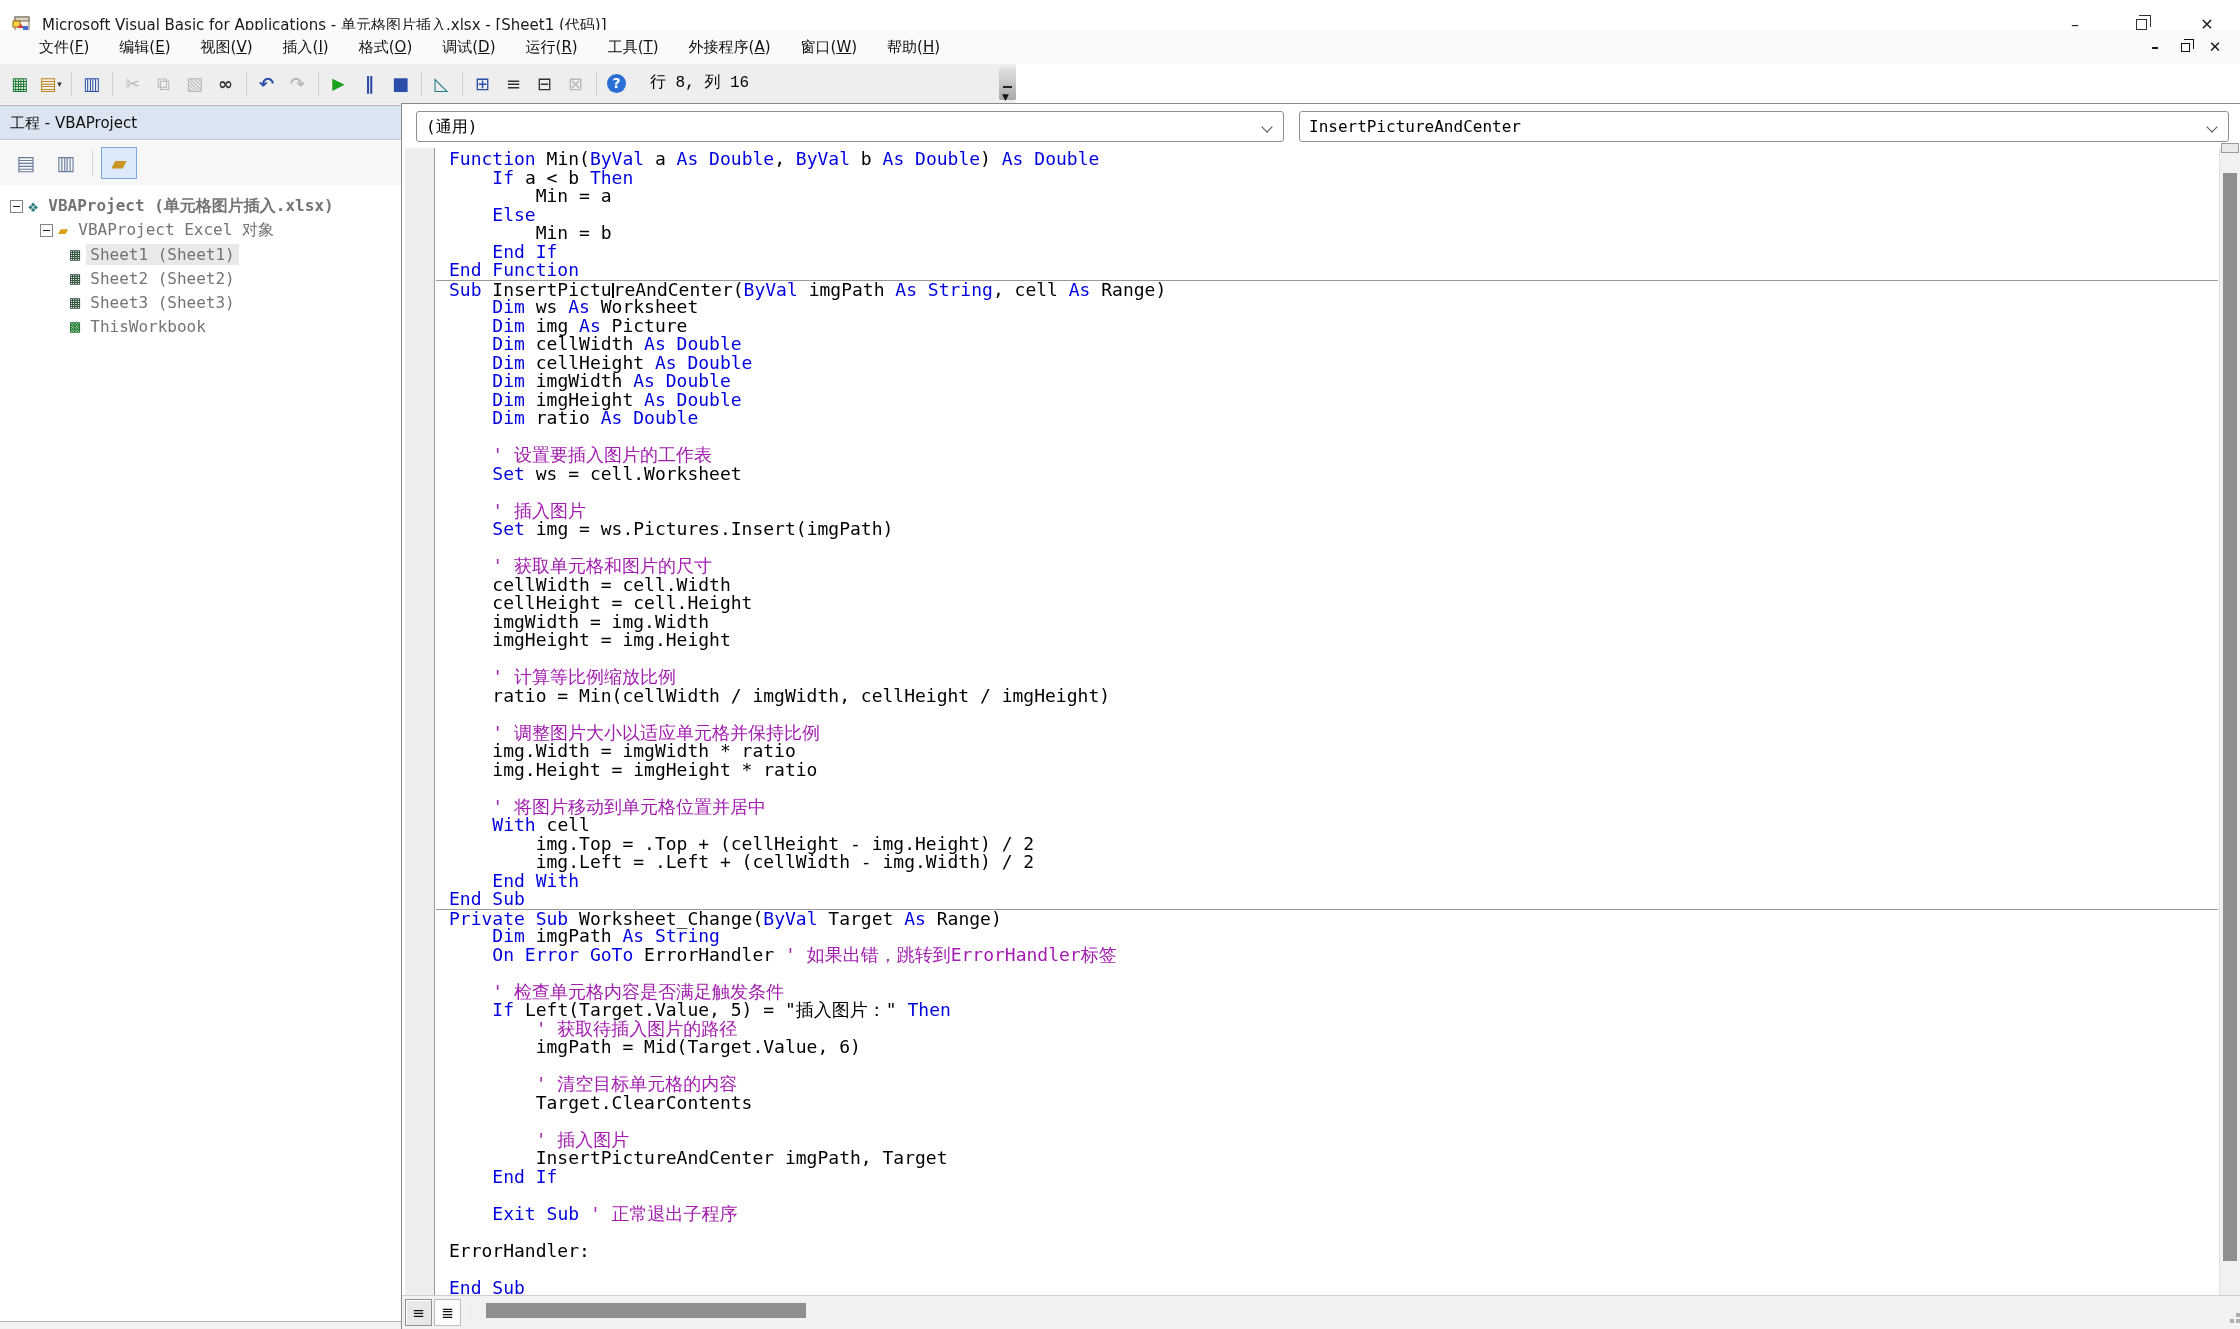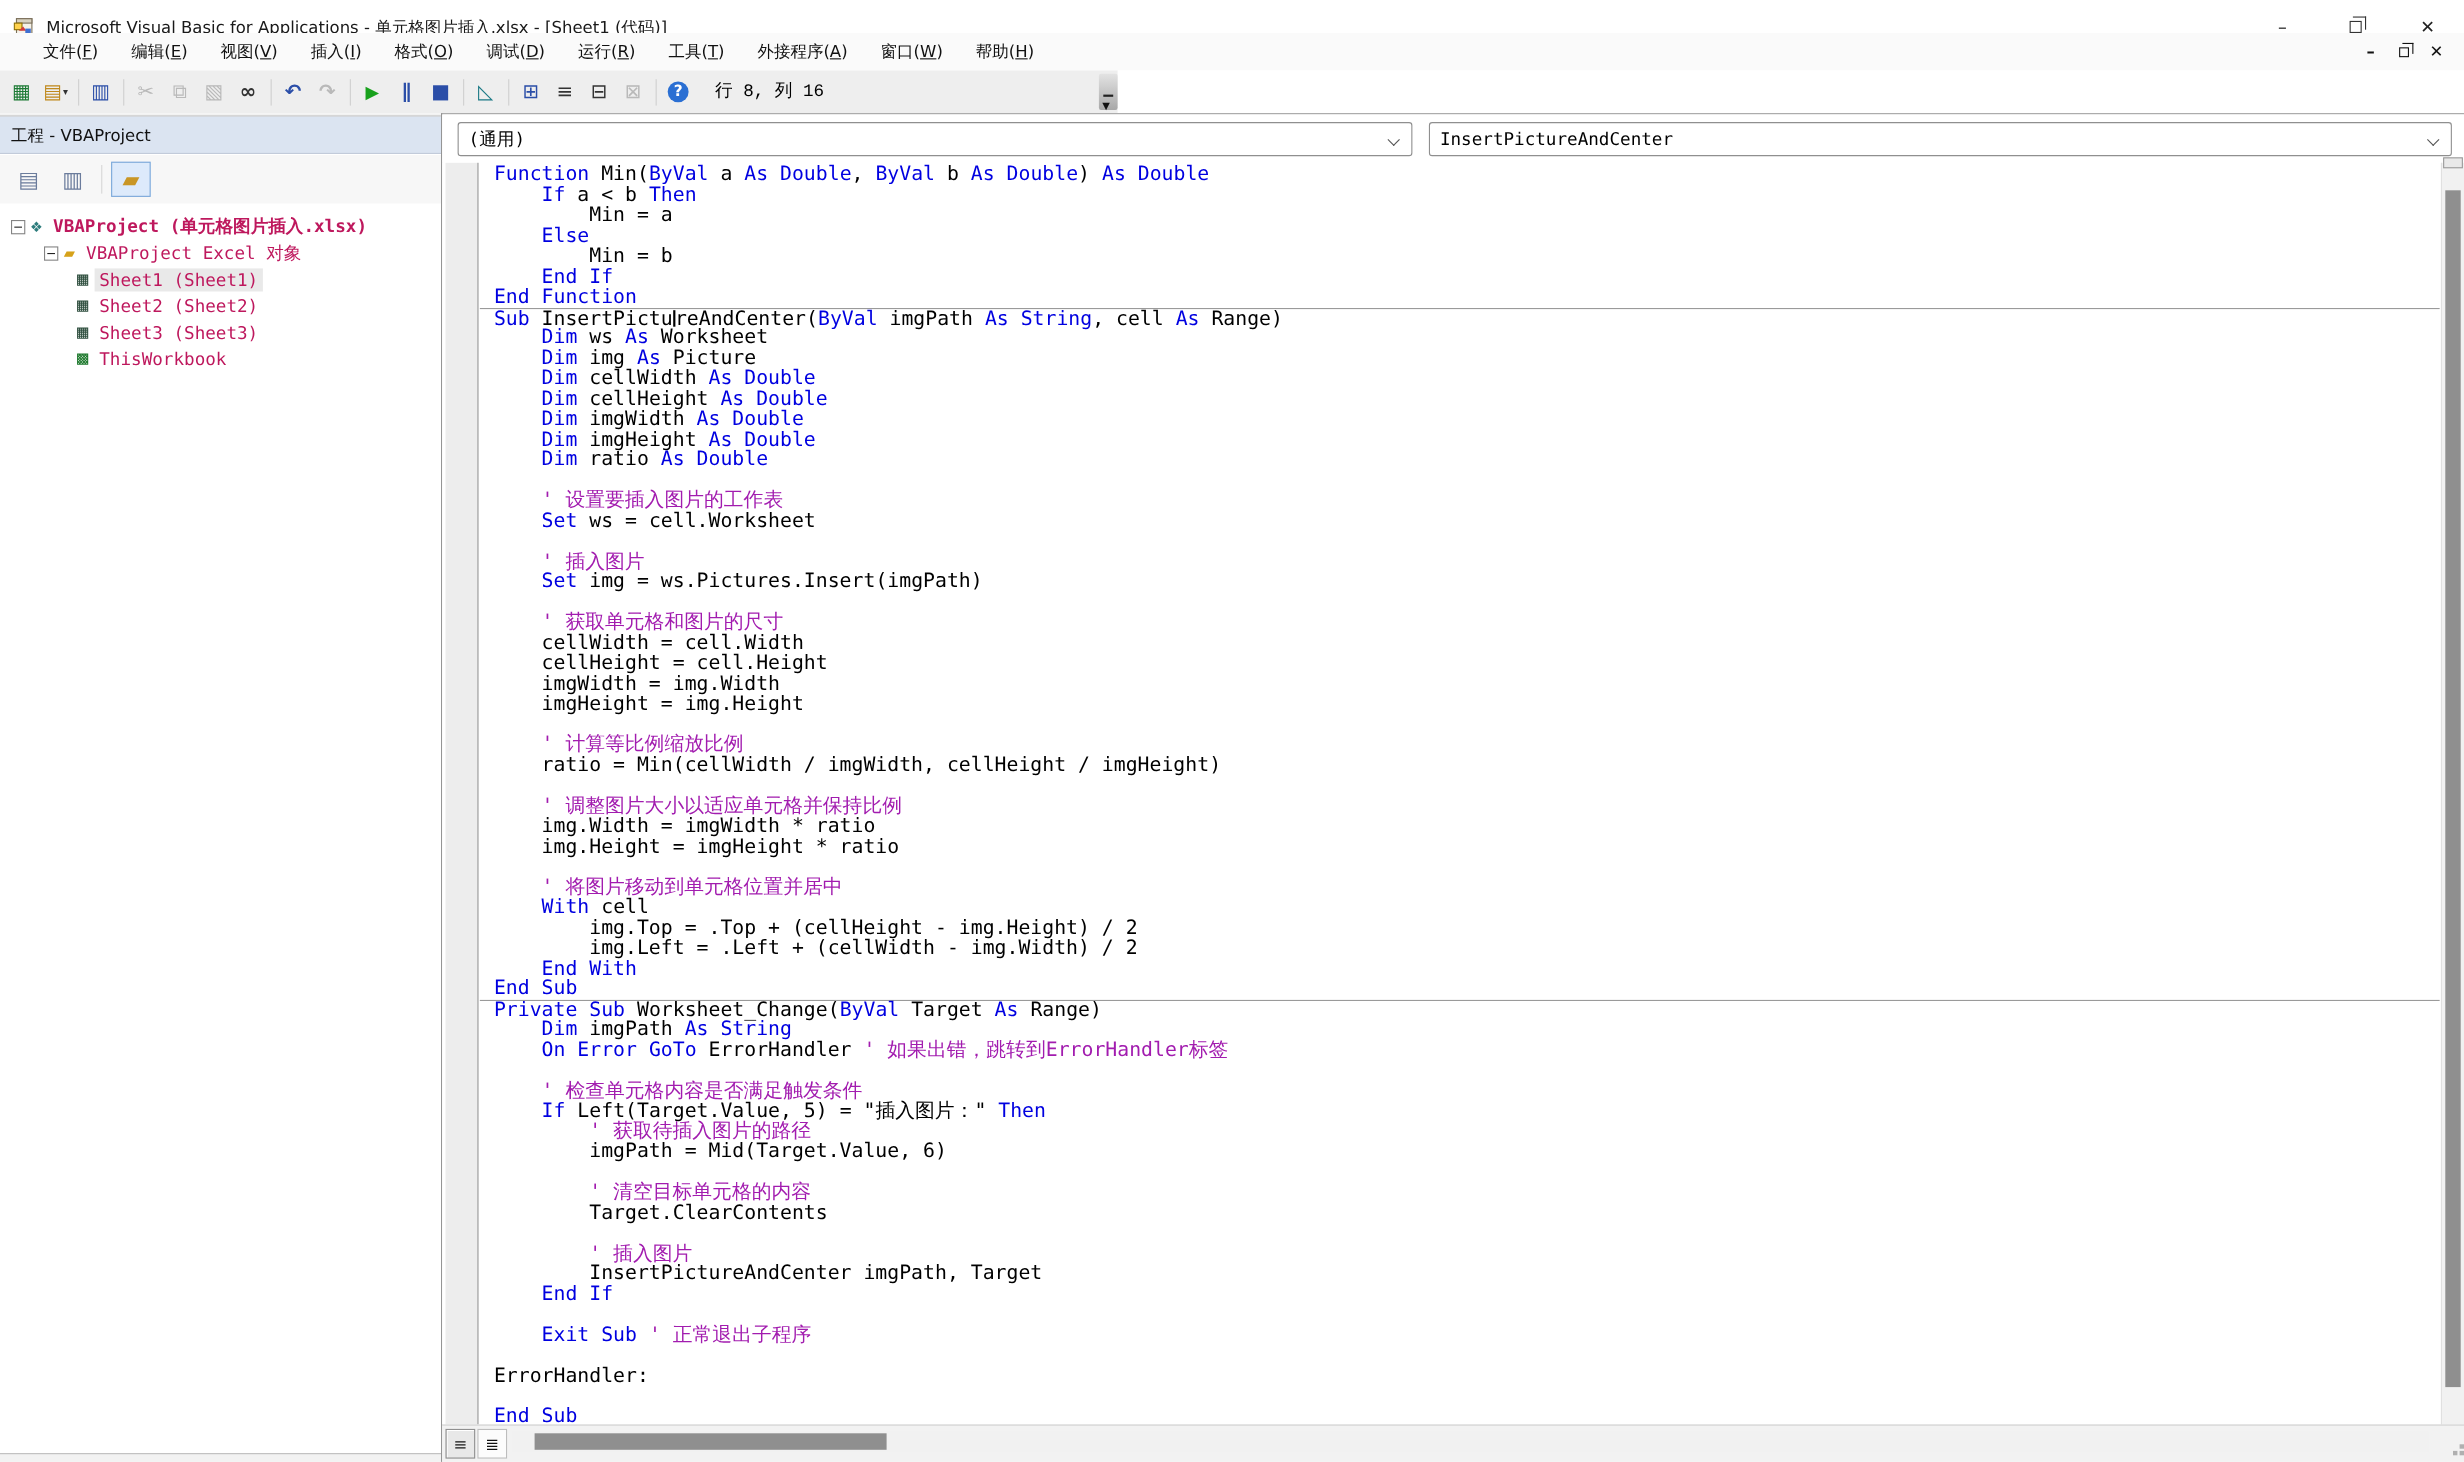--- a/index.html
+++ b/index.html
@@ -55,21 +55,21 @@
   .pe-sep { width:1px; height:26px; background:#d6d6d6; margin:0 8px 0 4px; }
   .pe-overflow { position:absolute; right:3px; top:2px; width:17px; height:38px; background:linear-gradient(180deg,#e3e3e3,#a8a8a8); border-radius:2px; }
   .pe-overflow::before { content:""; position:absolute; left:4px; bottom:14px; width:9px; height:2px; background:#222; }
   .pe-overflow::after { content:"▼"; position:absolute; left:3px; bottom:1px; font-size:9px; color:#111; }
   .pe-tree { position:absolute; left:0; top:80px; bottom:0; width:100%; background:#fff; font-family:"DejaVu Sans Mono","Liberation Mono",monospace; font-size:16px; padding-top:8px; }
   .tree-row { height:24px; display:flex; align-items:center; white-space:nowrap; }
   .expander { width:13px; height:13px; border:1px solid #848484; background:#fff; position:relative; flex:0 0 13px; margin-right:5px; }
   .expander::before { content:""; position:absolute; left:2px; top:5px; width:7px; height:1px; background:#222; }
   .tree-ico { font-size:17px; margin-right:6px; line-height:24px; }
   .ico-project { color:#2e7d7d; } .ico-folder { color:#d6a21a; } .ico-sheet { color:#2f4f3f; } .ico-workbook { color:#1f7a2e; }
-  .tree-label { color:#be185d; padding:1px 4px; }
+  .tree-label { color:#737373; padding:1px 4px; }
   .tree-row.selected .tree-label { background:#e9e9e9; }
   .tree-row.bold .tree-label { font-weight:bold; }
 
   
   .code-window { position:absolute; left:401px; top:0; right:0; height:1226px; background:#ffffff; border-left:1px solid #8a8a8a; border-top:1px solid #8a8a8a; }
   .combo-row { position:absolute; left:0; top:0; width:100%; height:44px; background:#fff; }
   .combo { position:absolute; top:7px; height:31px; background:#fff; border:1px solid #8f8f8f; border-radius:3px; font-family:"DejaVu Sans Mono","Liberation Mono",monospace; font-size:16px; line-height:29px; padding-left:9px; color:#000; }
   .combo-left { left:14px; width:868px; }
   .combo-right { left:897px; width:930px; }
   .combo-chevron { position:absolute; right:12px; top:11px; width:8px; height:8px; border-right:1.5px solid #555; border-bottom:1.5px solid #555; transform:rotate(45deg); }

